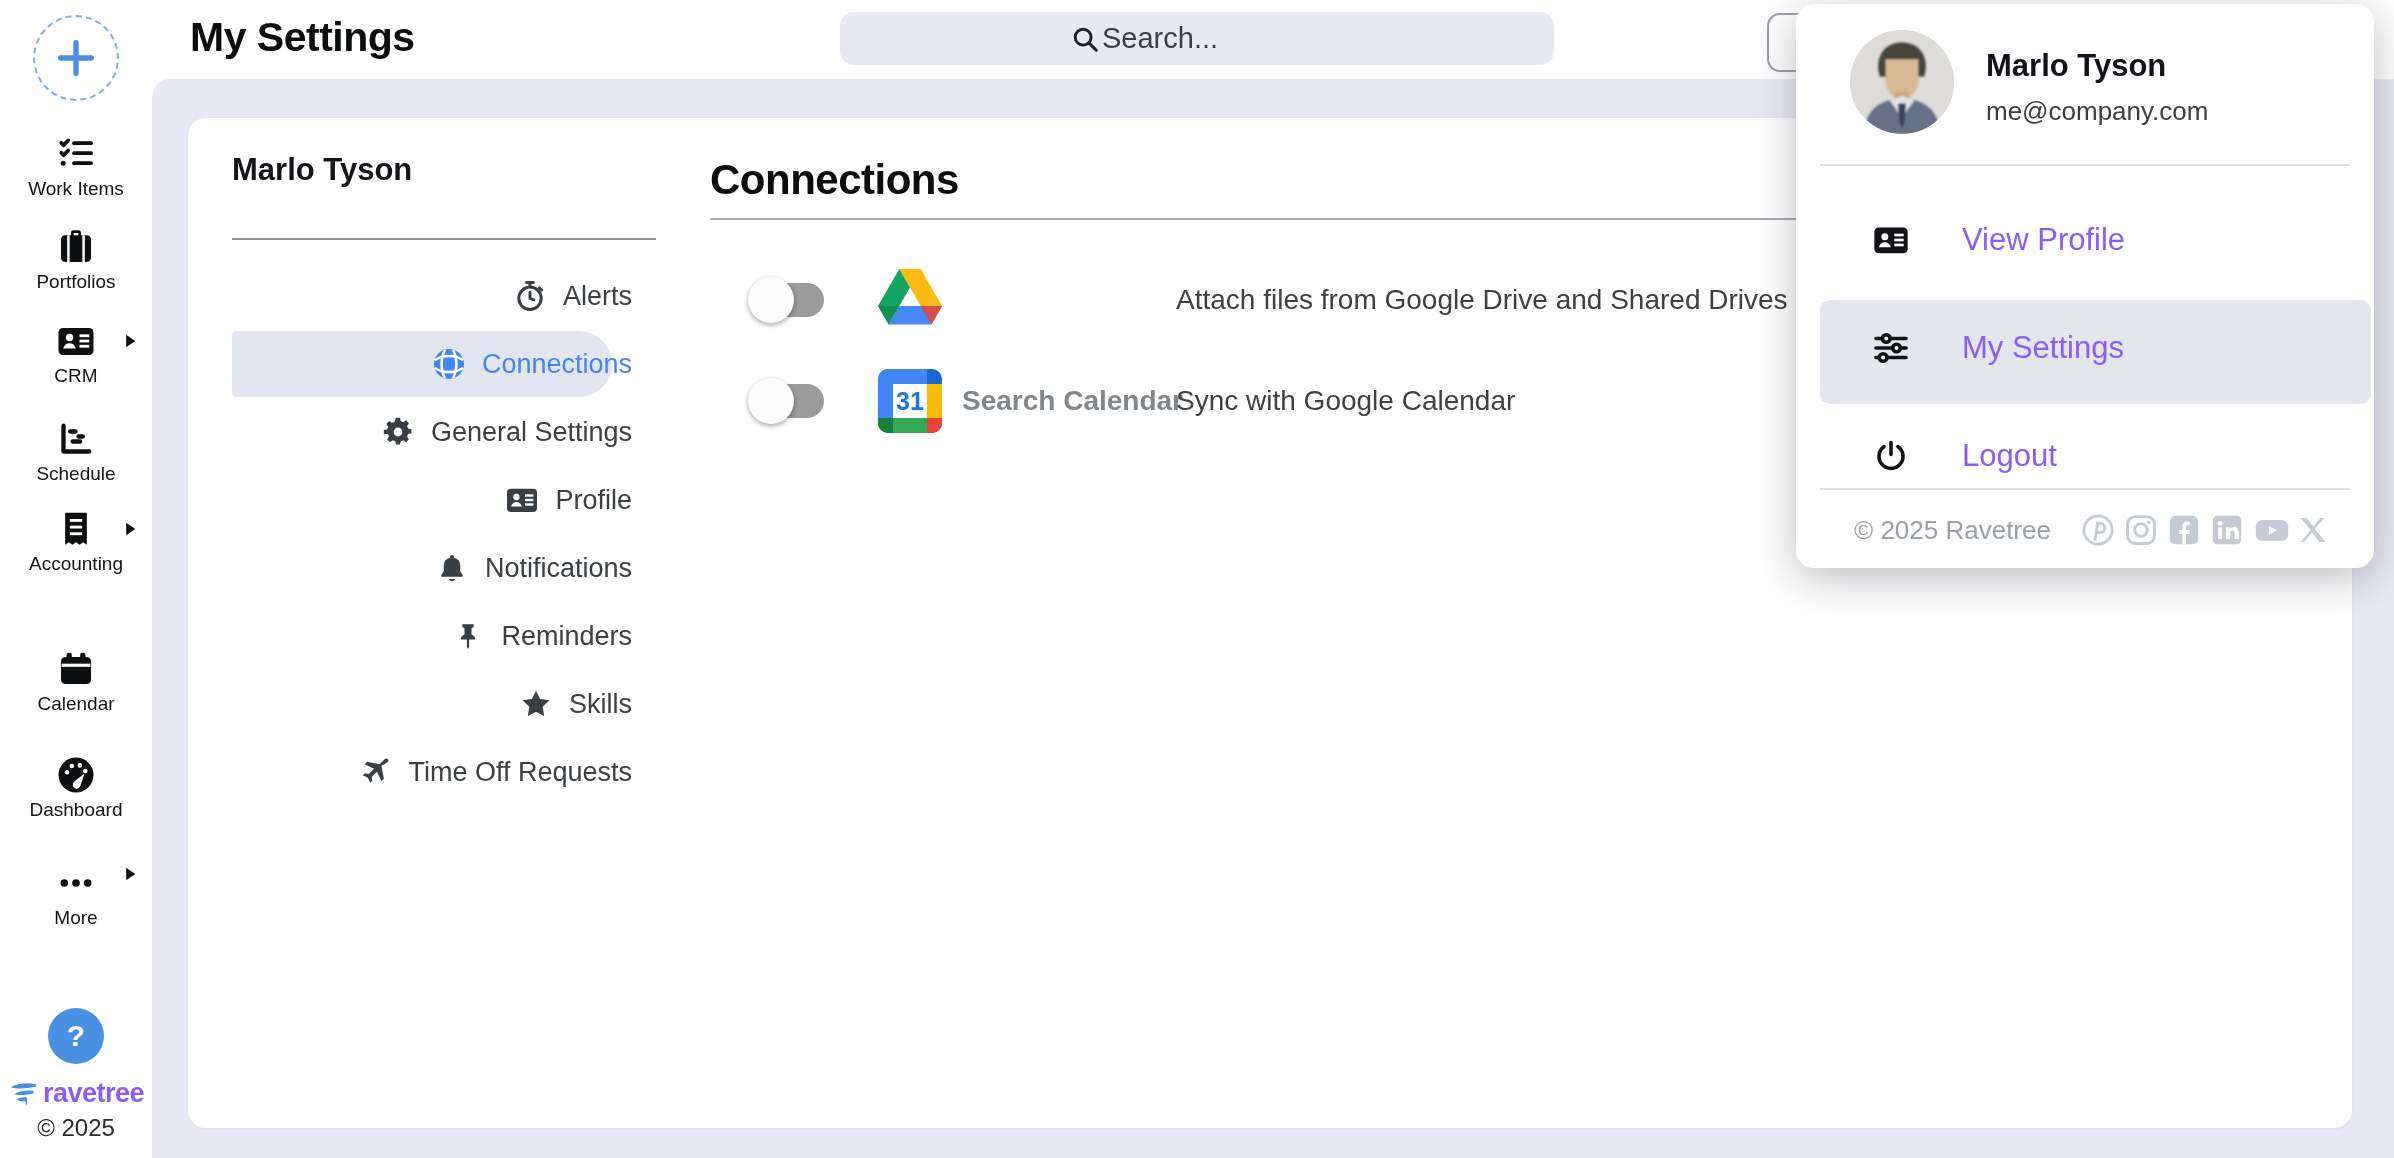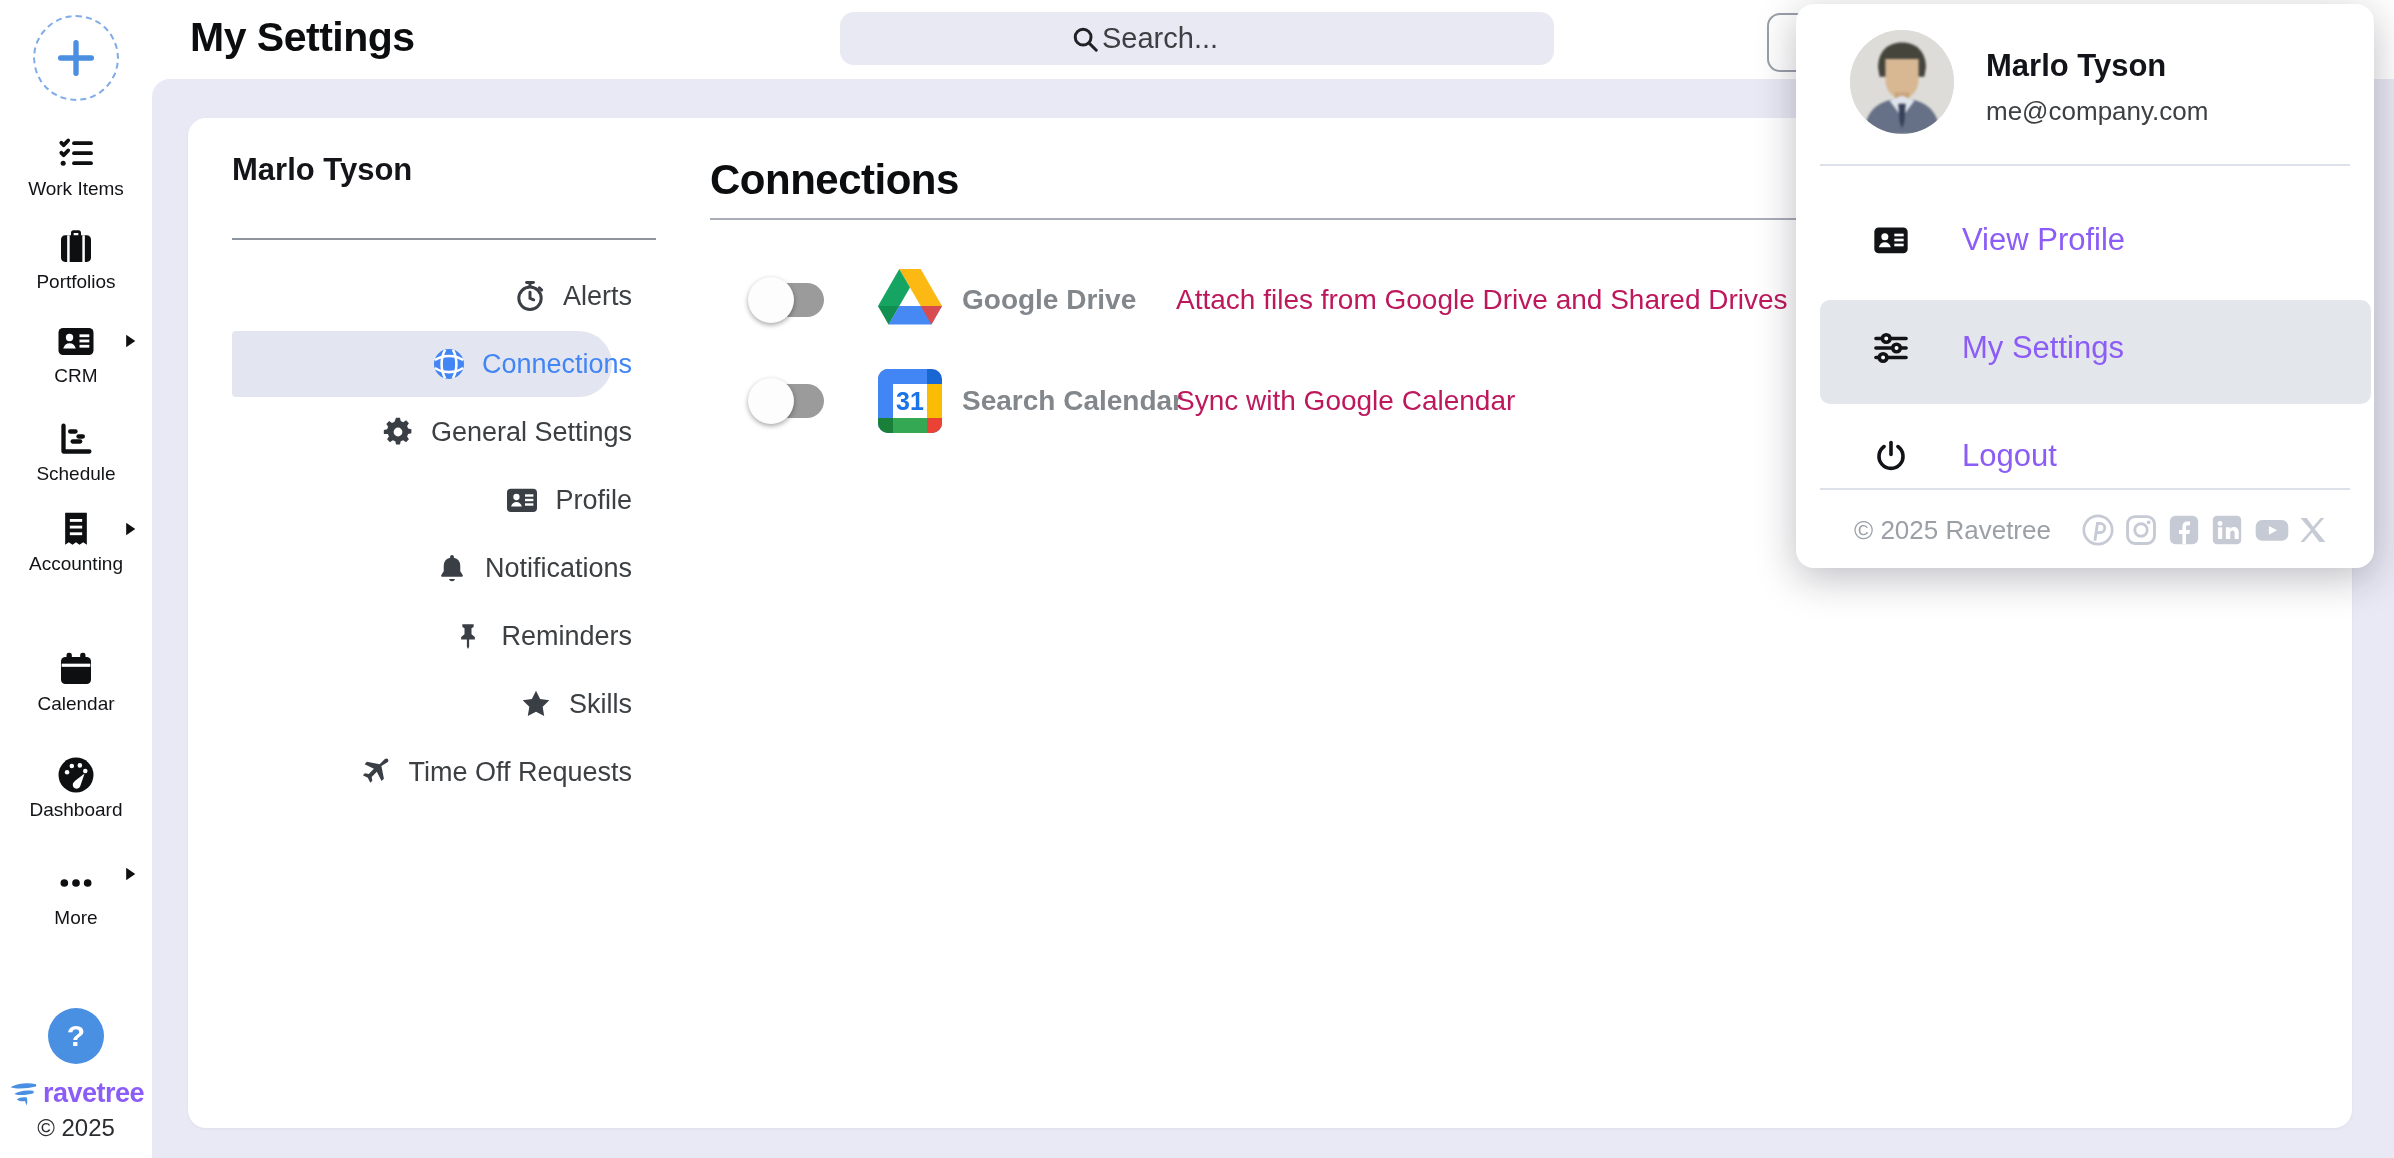--- a/index.html
+++ b/index.html
@@ -46,21 +46,21 @@
 
   
   .sec-title{position:absolute;left:522px;top:38px;font-size:42px;font-weight:800;letter-spacing:-.5px;color:#0c0d0f;}
   .sec-divider{position:absolute;left:522px;top:100px;width:1630px;height:2px;background:#a8adb8;}
   .conn-row{position:absolute;left:0;width:100%;height:70px;}
   .toggle{position:absolute;left:562px;top:12px;width:74px;height:46px;cursor:pointer;}
   .toggle .track{position:absolute;left:2px;top:6px;width:72px;height:34px;border-radius:17px;background:#9b9b9b;}
   .toggle .knob{position:absolute;left:-2px;top:0;width:46px;height:46px;border-radius:50%;background:#fdfdfd;box-shadow:0 2px 5px rgba(0,0,0,.35);}
   .conn-logo{position:absolute;left:690px;top:3px;width:64px;height:64px;}
   .conn-name{position:absolute;left:774px;top:0;height:70px;line-height:70px;font-size:28px;font-weight:700;color:#82878c;}
-  .conn-desc{position:absolute;left:988px;top:0;height:70px;line-height:70px;font-size:28px;color:#be185d;}
+  .conn-desc{position:absolute;left:988px;top:0;height:70px;line-height:70px;font-size:28px;color:#404040;}
 
   
   .dropdown{position:absolute;left:1796px;top:4px;width:578px;height:564px;background:#fff;border-radius:18px;
             box-shadow:0 10px 40px rgba(20,20,40,.28);z-index:3;}
   .avatar{position:absolute;left:54px;top:26px;width:104px;height:104px;border-radius:50%;overflow:hidden;background:#dcdcda;}
   .dd-name{position:absolute;left:190px;top:44px;font-size:31px;font-weight:700;color:#121419;}
   .dd-email{position:absolute;left:190px;top:92px;font-size:26px;color:#3c4043;}
   .dd-div{position:absolute;left:24px;width:530px;height:2px;background:#dde1e9;}
   .dd-highlight{position:absolute;left:24px;top:296px;width:551px;height:104px;background:#e3e6eb;border-radius:10px;}
   .dd-item{position:absolute;left:24px;width:551px;height:104px;display:flex;align-items:center;cursor:pointer;color:#17181c;}
@@ -336,21 +336,20 @@
       </div>
       <span class="conn-logo">
         <svg width="64" height="58" viewBox="0 0 64 56">
             <path fill="#fdb913" d="M21.3 0h21.4L64 37H42.7z"></path>
             <path fill="#16a463" d="M21.3 0 0 37l10.6 18.6L32 18.4z"></path>
             <path fill="#4688f4" d="M10.6 55.6h42.8L64 37H21.3z"></path>
             <path fill="#e8453c" d="M53.4 55.6 64 37H42.7z" opacity=".9"></path>
             <path fill="#0b8043" d="M10.6 55.6 21.3 37H0z" opacity=".55"></path>
           </svg>
       </span>
-      <span class="conn-name">Google Drive</span>
       <span class="conn-desc">Attach files from Google Drive and Shared Drives</span>
     </div>
 
     <div class="conn-row" style="top:248px">
       <div class="toggle">
         <span class="track"></span>
         <span class="knob"></span>
       </div>
       <span class="conn-logo">
         <svg width="64" height="64" viewBox="0 0 64 64">

